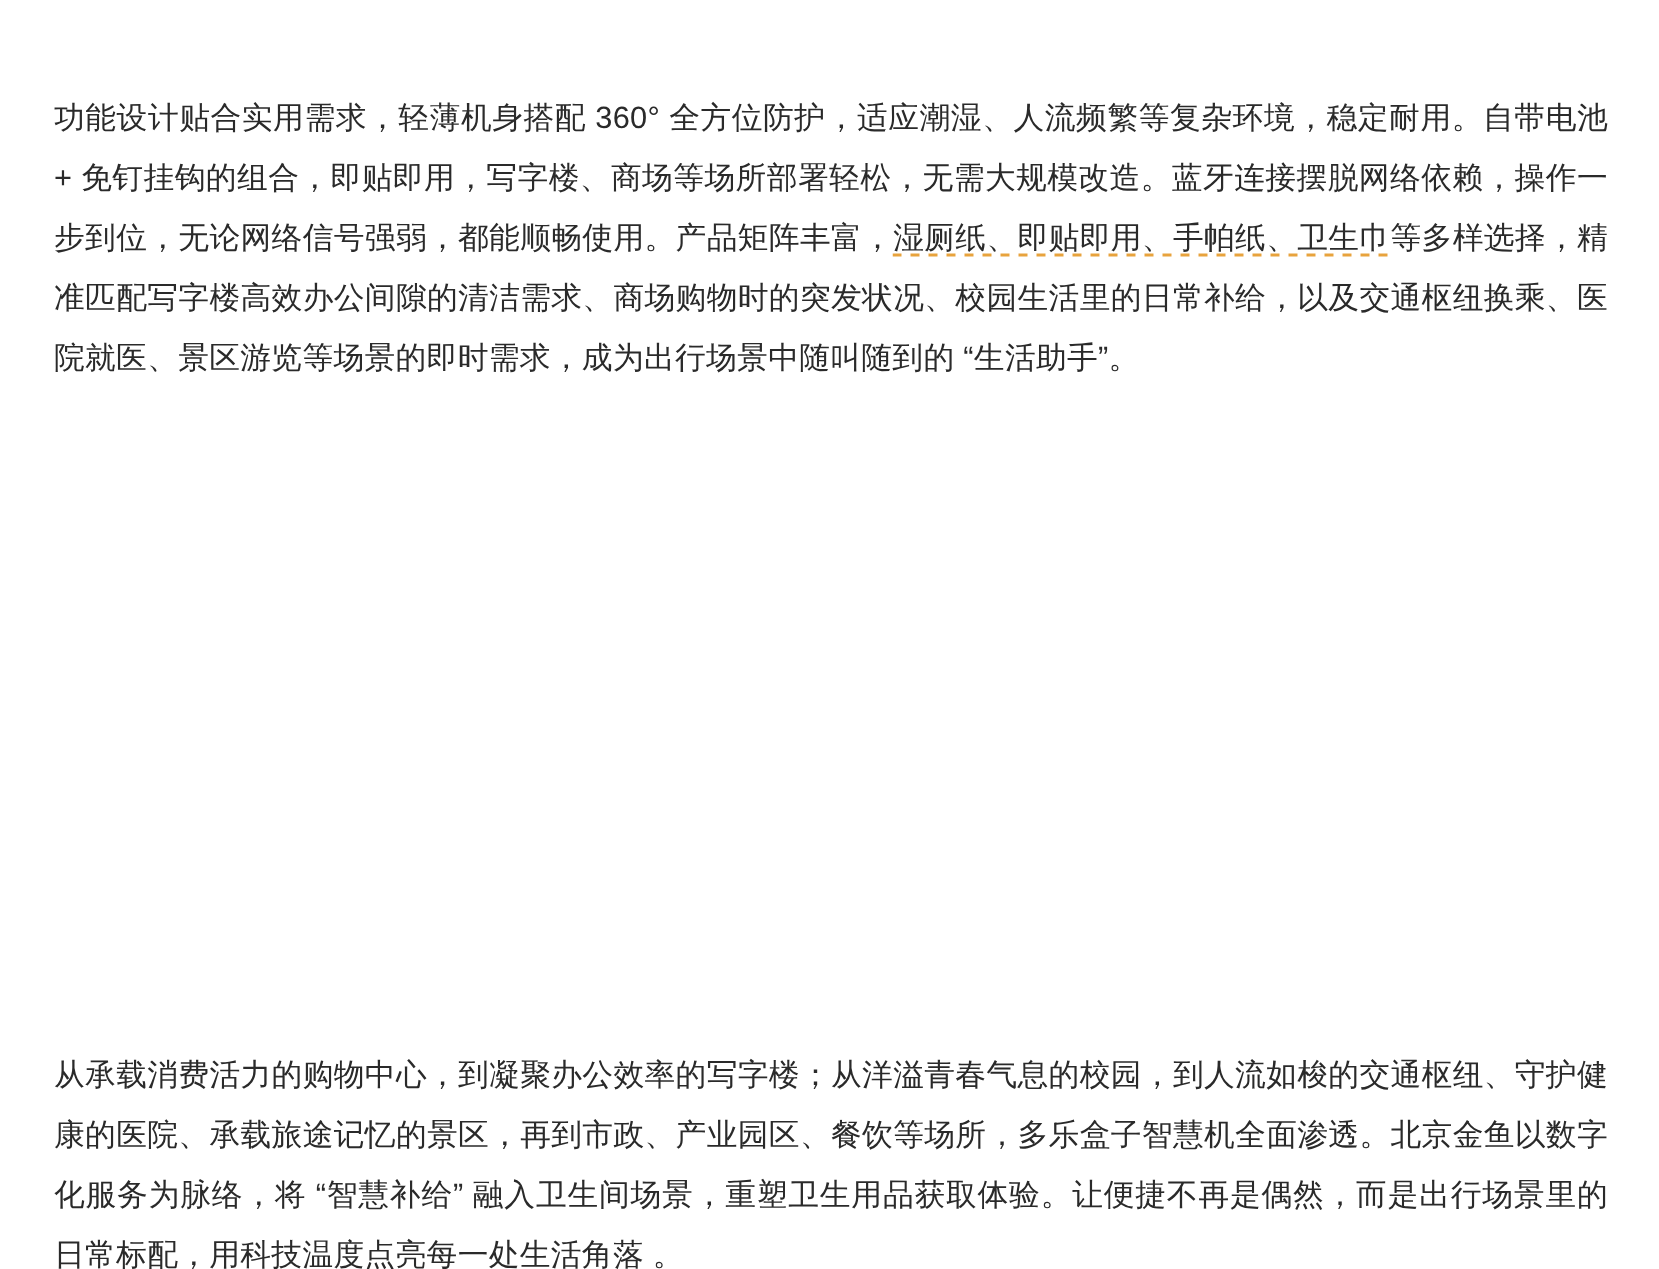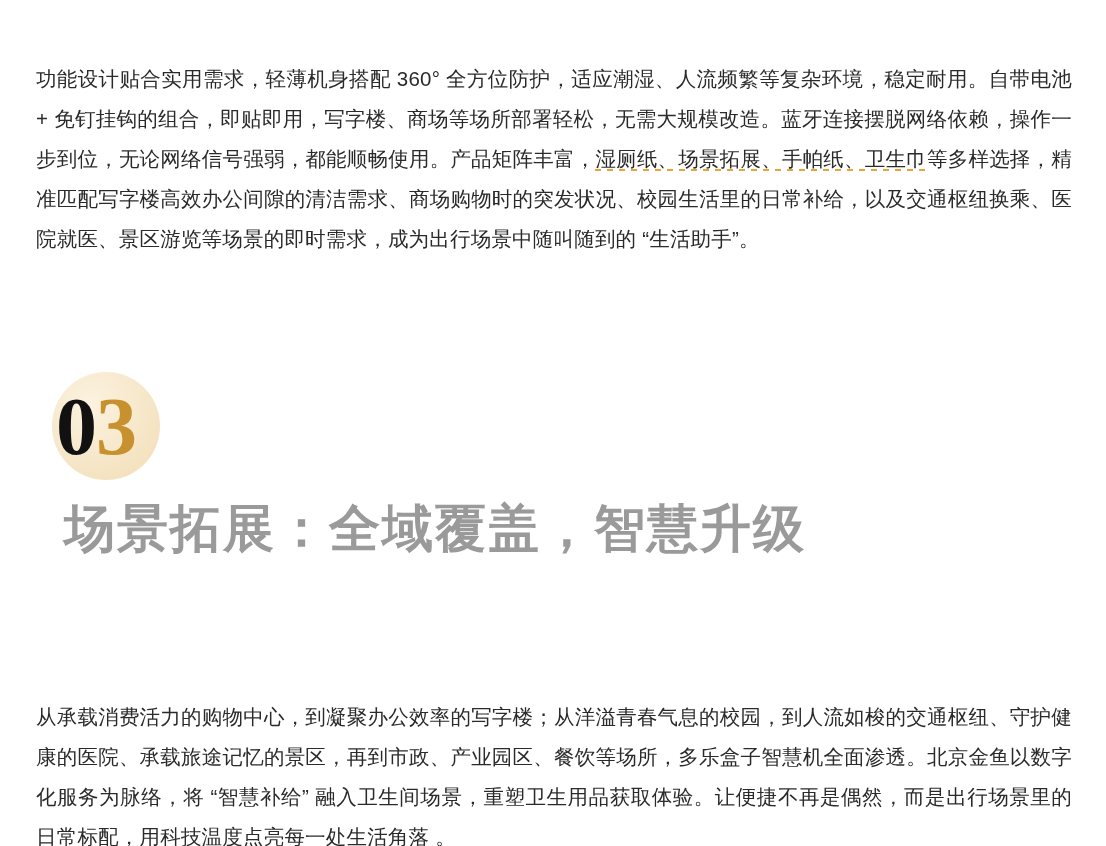--- a/index.html
+++ b/index.html
@@ -94,25 +94,18 @@
     letter-spacing: 2px;
     color: #9a9a9a;
     white-space: nowrap;
   }
 </style>
 </head>
 <body>
 
 <div class="page">
 
-  <p class="para" id="para-top"><span>功能设计贴合实用需求，轻薄机身搭配 360° 全方位防护，适应潮湿、人流频繁等复杂环境，稳定耐用。自带电池 + 免钉挂钩的组合，即贴即用，写字楼、商场等场所部署轻松，无需大规模改造。蓝牙连接摆脱网络依赖，操作一步到位，无论网络信号强弱，都能顺畅使用。产品矩阵丰富，</span><span class="hl">湿厕纸、场景拓展、手帕纸、卫生巾</span><span>等多样选择，精准匹配写字楼高效办公间隙的清洁需求、商场购物时的突发状况、校园生活里的日常补给，以及交通枢纽换乘、医院就医、景区游览等场景的即时需求，成为出行场景中随叫随到的 “生活助手”。</span></p>
+  <p class="para" id="para-top"><span>功能设计贴合实用需求，轻薄机身搭配 360° 全方位防护，适应潮湿、人流频繁等复杂环境，稳定耐用。自带电池 + 免钉挂钩的组合，即贴即用，写字楼、商场等场所部署轻松，无需大规模改造。蓝牙连接摆脱网络依赖，操作一步到位，无论网络信号强弱，都能顺畅使用。产品矩阵丰富，</span><span class="hl">湿厕纸、即贴即用、手帕纸、卫生巾</span><span>等多样选择，精准匹配写字楼高效办公间隙的清洁需求、商场购物时的突发状况、校园生活里的日常补给，以及交通枢纽换乘、医院就医、景区游览等场景的即时需求，成为出行场景中随叫随到的 “生活助手”。</span></p>
 
-  <div class="section-block">
-    <div class="num-wrap">
-      <div class="num-circle"></div>
-      <div class="num-text"><span>0</span><span class="n2">3</span></div>
-    </div>
-    <div class="section-title">场景拓展：全域覆盖，智慧升级</div>
-  </div>
 
   <p class="para" id="para-bottom">从承载消费活力的购物中心，到凝聚办公效率的写字楼；从洋溢青春气息的校园，到人流如梭的交通枢纽、守护健康的医院、承载旅途记忆的景区，再到市政、产业园区、餐饮等场所，多乐盒子智慧机全面渗透。北京金鱼以数字化服务为脉络，将 “智慧补给” 融入卫生间场景，重塑卫生用品获取体验。让便捷不再是偶然，而是出行场景里的日常标配，用科技温度点亮每一处生活角落 。</p>
 
 </div>
 
 </body></html>

